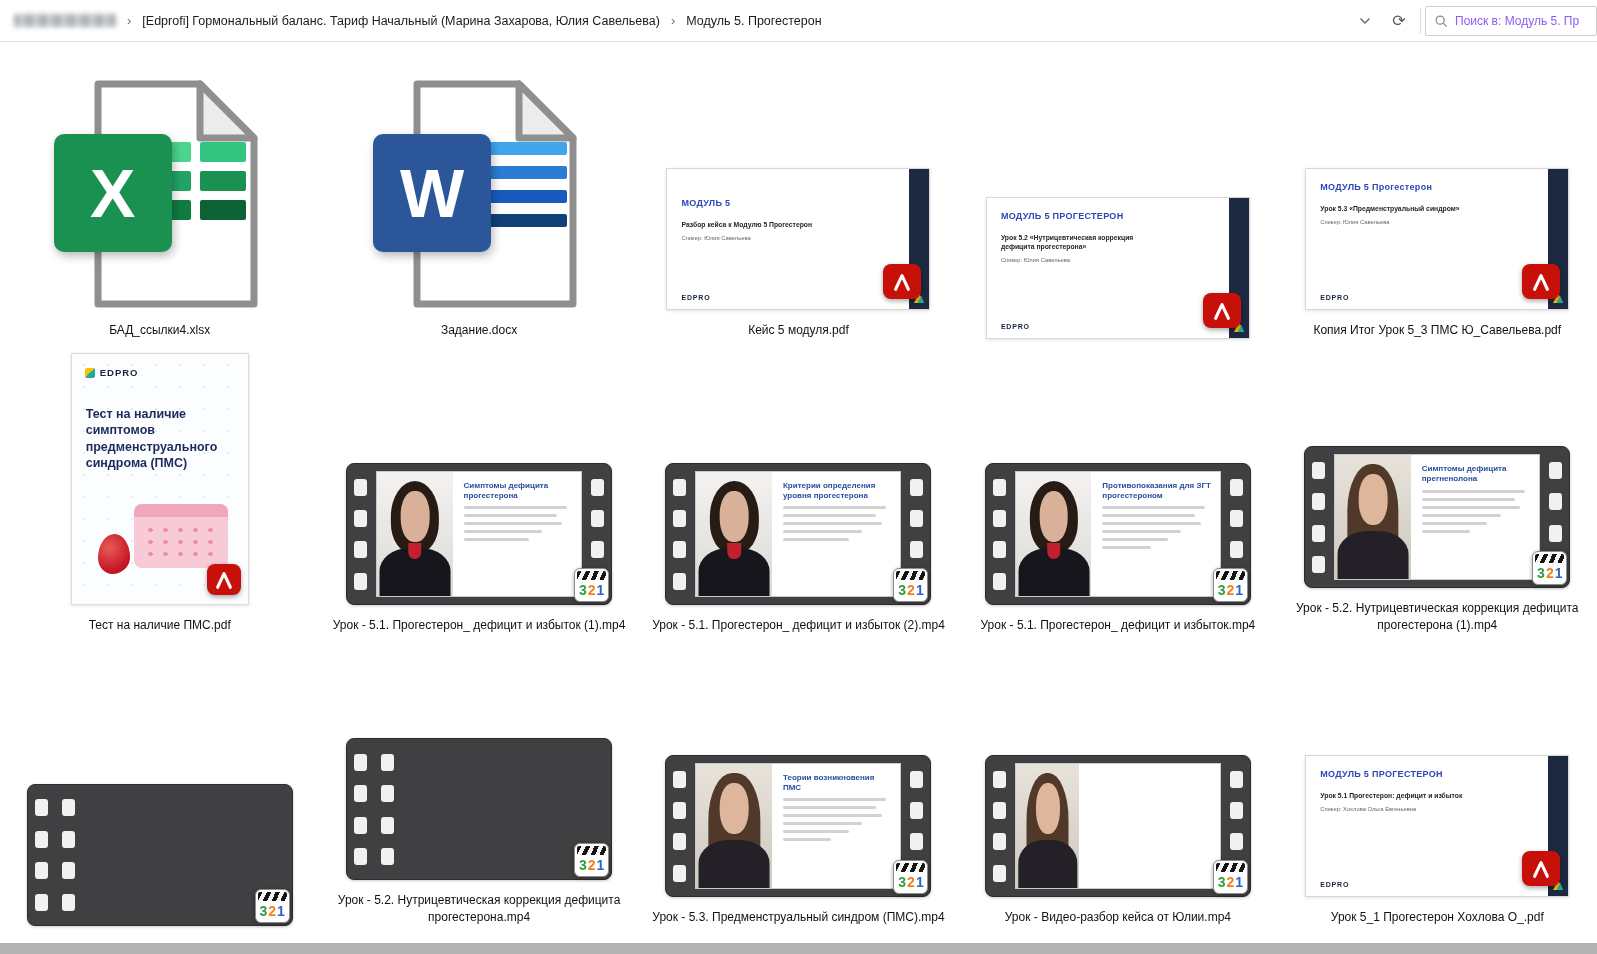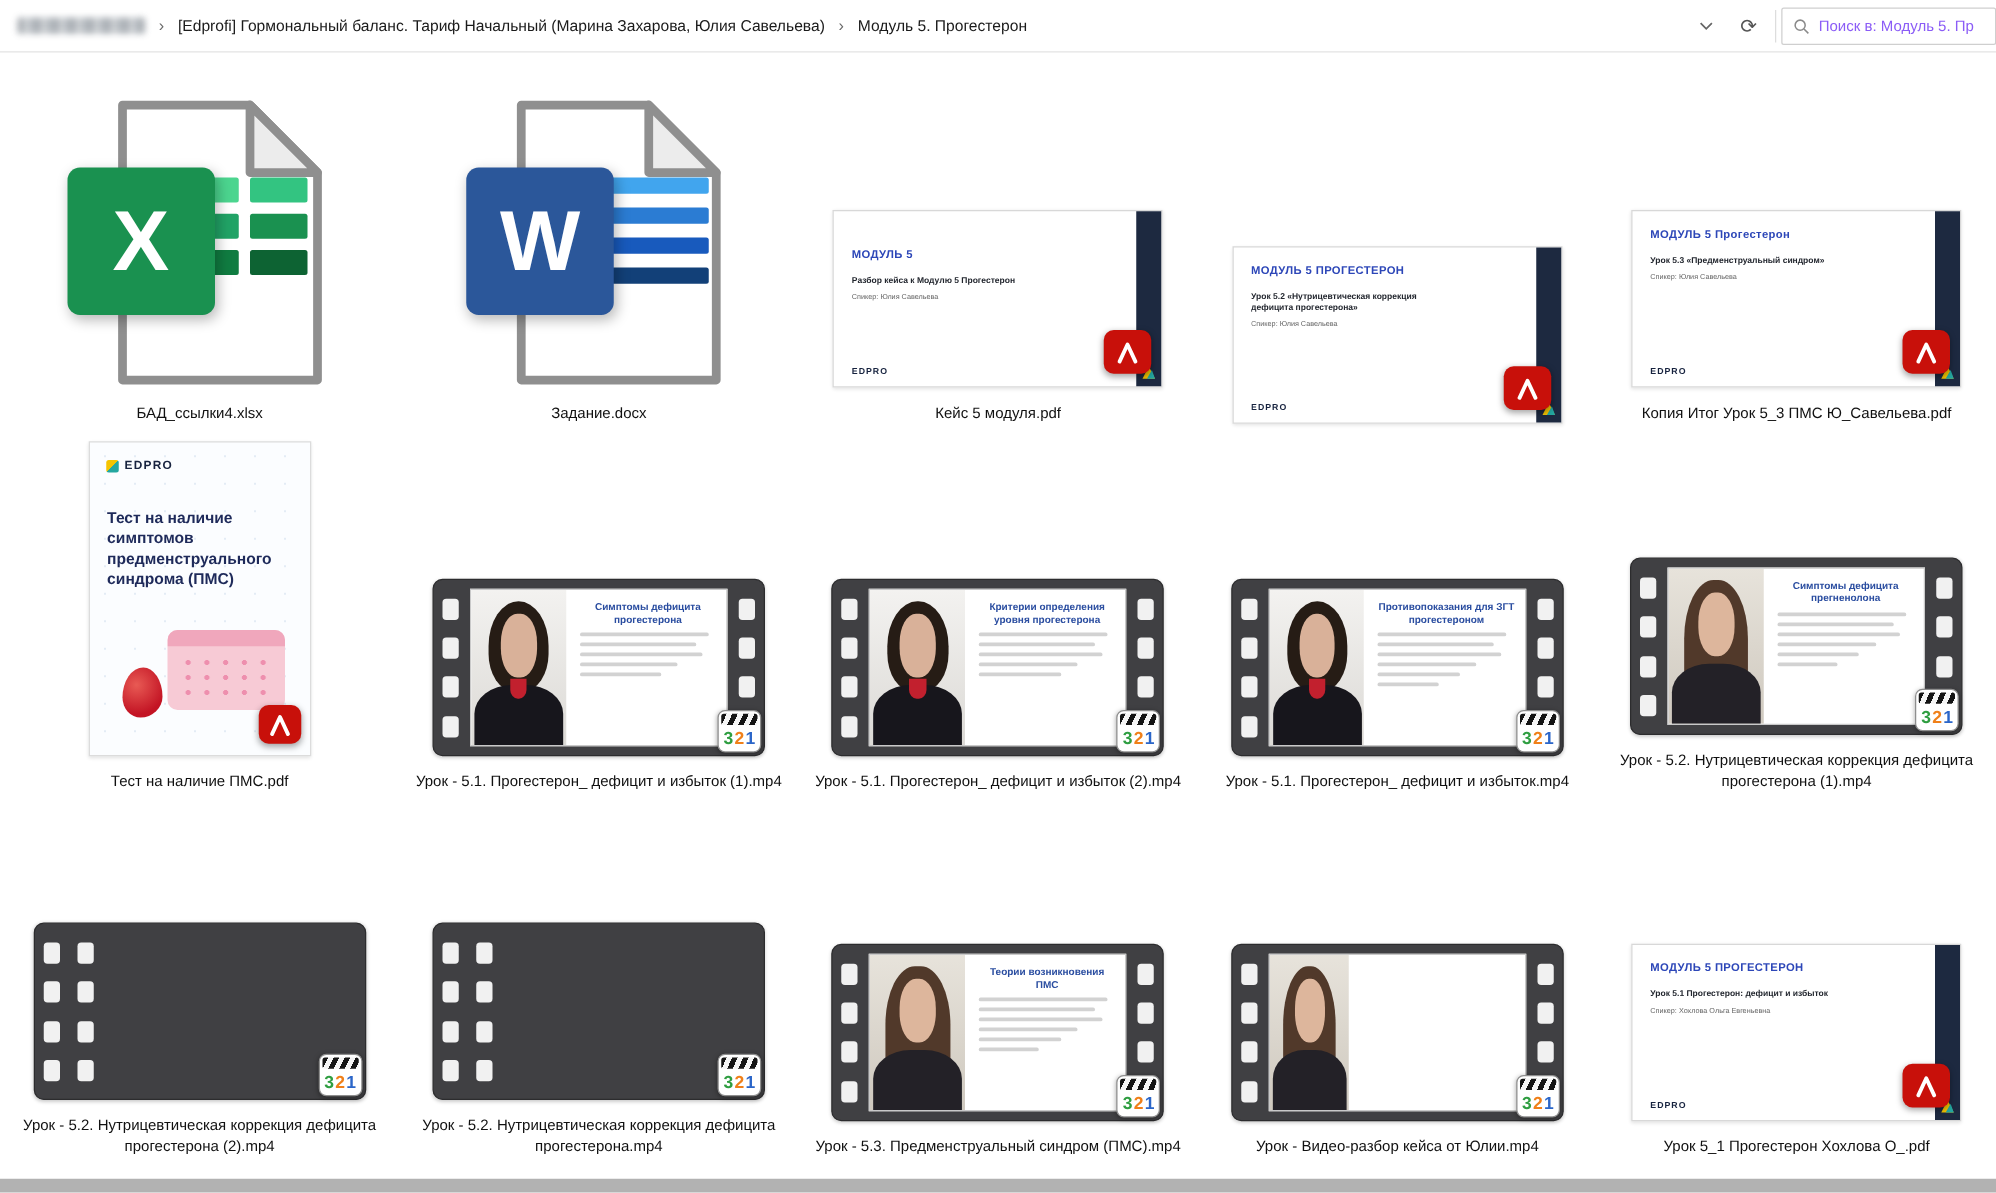--- a/index.html
+++ b/index.html
@@ -126,21 +126,21 @@
   }
 
   
   .film {
     position: relative; width: 266px; height: 142px;
     background: #404043; border: 1px solid #2c2c2e; border-radius: 8px;
     display: flex; box-shadow: 0 1px 3px rgba(0,0,0,.2);
   }
   .holes { width: 27px; display: flex; flex-direction: column; align-items: center; justify-content: space-evenly; }
   .holes i { width: 13px; height: 17px; background: #f1f1f1; border-radius: 3px; }
-  .screen { flex: 1; margin: 7px 2px; background: #ffffff; border: 1px solid #c9c9c9; display: flex; overflow: hidden; position: relative; text-align: center; }
+  .screen { flex: 1; margin: 7px 2px; background: #ffffff; border: 1px solid #c9c9c9; display: flex; overflow: hidden; position: relative; }
   .vperson { position: relative; width: 37%; overflow: hidden; flex: none; }
   .film.wide-person .vperson { width: 47%; }
   .film.narrow-person .vperson { width: 31%; }
   .p-short { background: linear-gradient(180deg,#f3f2f0,#dcdad6); }
   .p-long  { background: linear-gradient(180deg,#e7e3db,#cfc9bf); }
   .vperson .hair { position: absolute; top: 7%; left: 50%; transform: translateX(-50%); width: 64%; height: 58%; background: #261c15; border-radius: 50% 50% 42% 42%; }
   .p-long .hair { width: 68%; height: 82%; background: #51392a; border-radius: 46% 46% 28% 28%; }
   .vperson .face { position: absolute; top: 15%; left: 50%; transform: translateX(-50%); width: 38%; height: 41%; background: #d9b199; border-radius: 46%; }
   .p-long .face { background: #ddb69c; }
   .vperson .body { position: absolute; bottom: -5%; left: 50%; transform: translateX(-50%); width: 94%; height: 44%; background: #17161c; border-radius: 42% 42% 0 0; }
@@ -531,21 +531,20 @@
         </div>
       <div class="mpc">
         <div class="clap"></div>
         <div class="digits">
             <span class="d3">3</span>
             <span class="d2">2</span>
             <span class="d1">1</span>
           </div>
       </div>
     </div>
-    <div class="caption">Урок - 5.2. Нутрицевтическая коррекция дефицита прогестерона (2).mp4</div>
   </div>
 
   <div class="cell">
     <div class="film">
       <div class="holes">
           <i></i>
           <i></i>
           <i></i>
           <i></i>
         </div>

